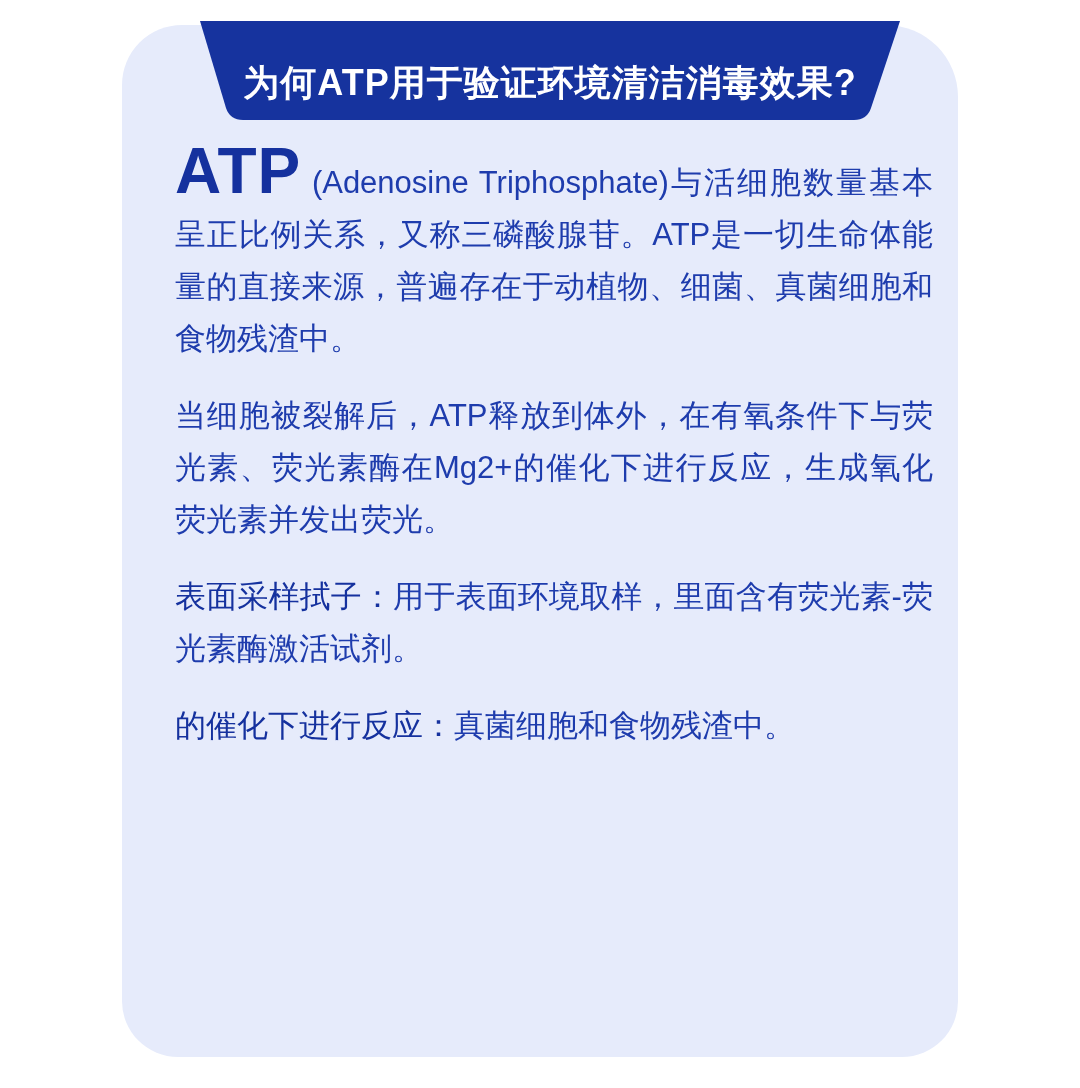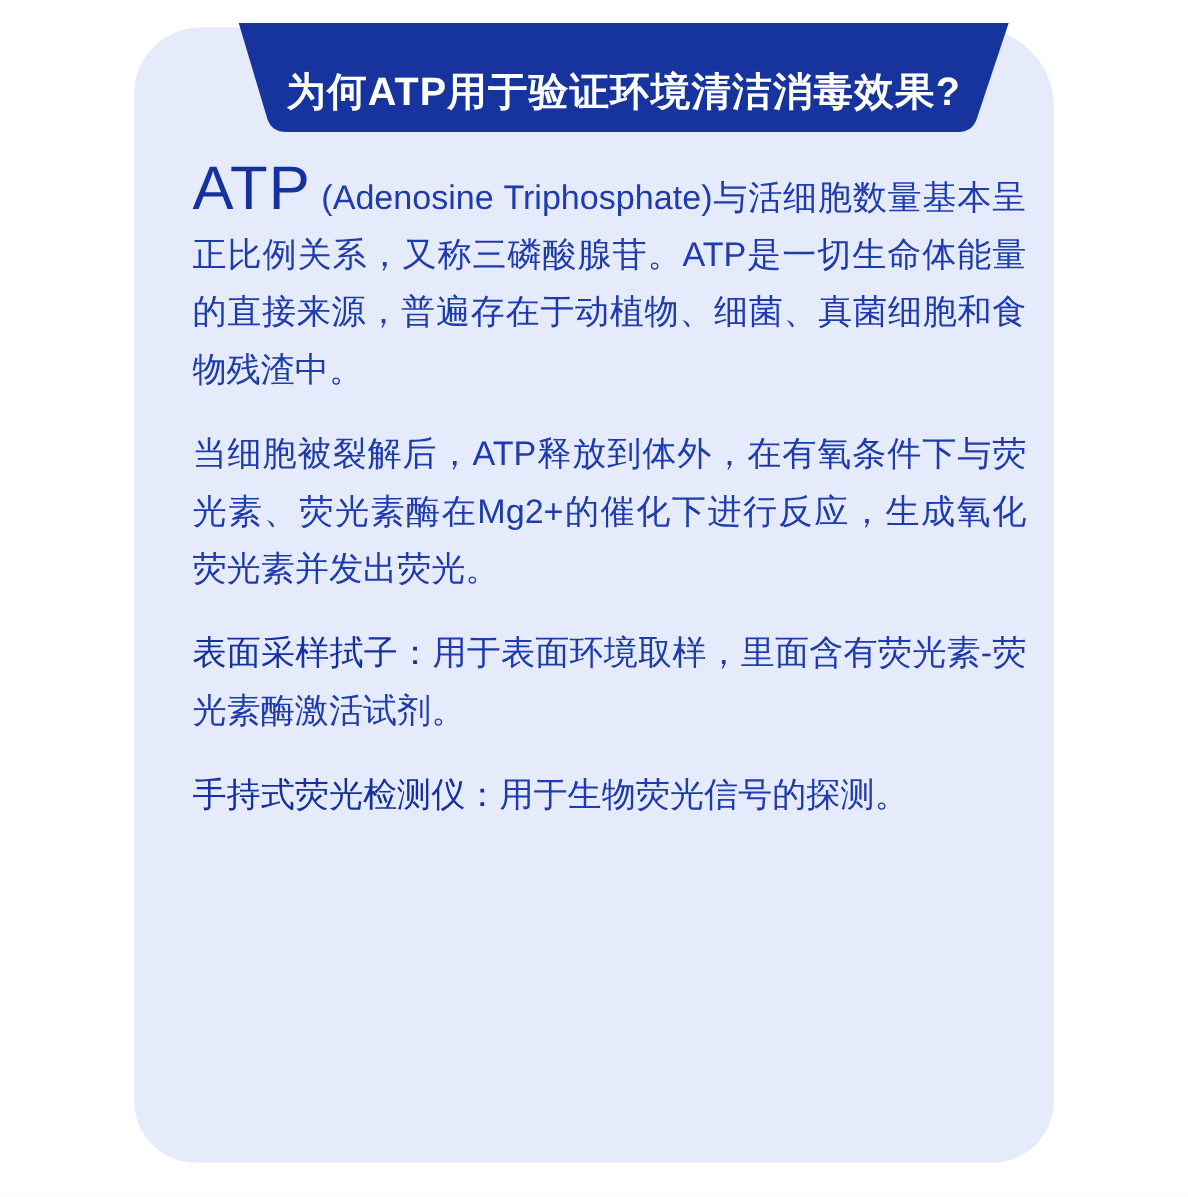--- a/index.html
+++ b/index.html
@@ -13,21 +13,21 @@
   .card{
     position:absolute;
     left:122px;top:25px;
     width:836px;height:1032px;
     background:var(--card-bg,#e6ebfb);
     border-radius:60px 72px 56px 56px;
     box-sizing:border-box;
   }
   .banner{
     position:absolute;
-    left:207px;top:21px;
+    left:190px;top:21px;
     width:720px;height:127px;
     z-index:2;
   }
   .banner svg{position:absolute;left:0;top:0;width:720px;height:99px;display:block;}
   .banner-title{
     position:absolute;left:0;top:0;width:100%;height:100%;
     display:flex;align-items:center;justify-content:center;
     color:var(--banner-fg,#ffffff);
     font-size:36px;font-weight:bold;
     letter-spacing:1px;
@@ -38,22 +38,22 @@
     left:175px;top:145px;
     width:758px;
     z-index:1;
     color:var(--body-text,#1e3cad);
     font-size:31px;
     line-height:52px;
     text-align:justify;
   }
   .content p{margin:0 0 25px 0;padding:0;}
   .lead-atp{
-    font-size:56px;
-    font-weight:normal;
+    font-size:64px;
+    font-weight:bold;
     color:var(--bold-text,#15319e);
     line-height:52px;
     letter-spacing:1px;
   }
   .seg-bold{
     font-weight:normal;
     color:var(--bold-text,#15319e);
   }
 </style>
 </head>
@@ -68,15 +68,15 @@
   <div class="banner-title">为何ATP用于验证环境清洁消毒效果?</div>
 </div>
 
 <div class="content">
   <p><span class="lead-atp">ATP</span><span> (Adenosine Triphosphate)与活细胞数量基本呈正比例关系，又称三磷酸腺苷。ATP是一切生命体能量的直接来源，普遍存在于动植物、细菌、真菌细胞和食物残渣中。</span></p>
 
   <p><span>当细胞被裂解后，ATP释放到体外，在有氧条件下与荧光素、荧光素酶在Mg2+的催化下进行反应，生成氧化荧光素并发出荧光。</span></p>
 
   <p><span class="seg-bold">表面采样拭子：</span><span>用于表面环境取样，里面含有荧光素-荧光素酶激活试剂。</span></p>
 
-  <p><span class="seg-bold">手持式荧光检测仪：</span><span>用于生物荧光信号的探测。</span></p>
+  <p><span class="seg-bold">的催化下进行反应：</span><span>真菌细胞和食物残渣中。</span></p>
 
 </div>
 
 </body></html>

